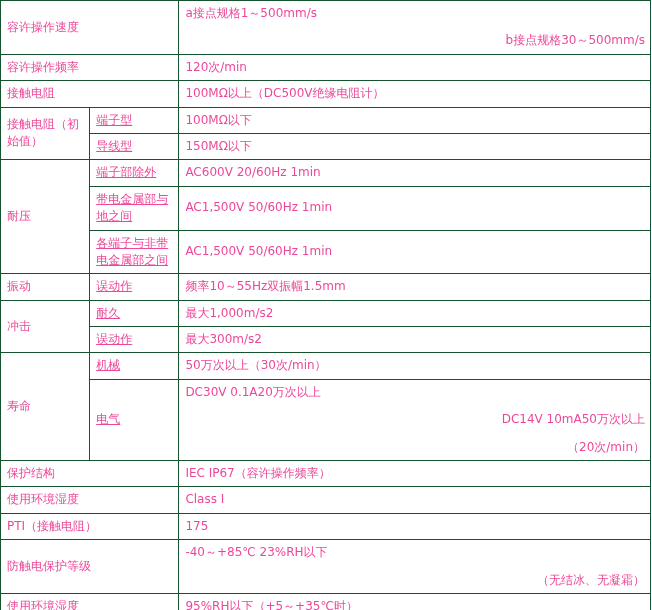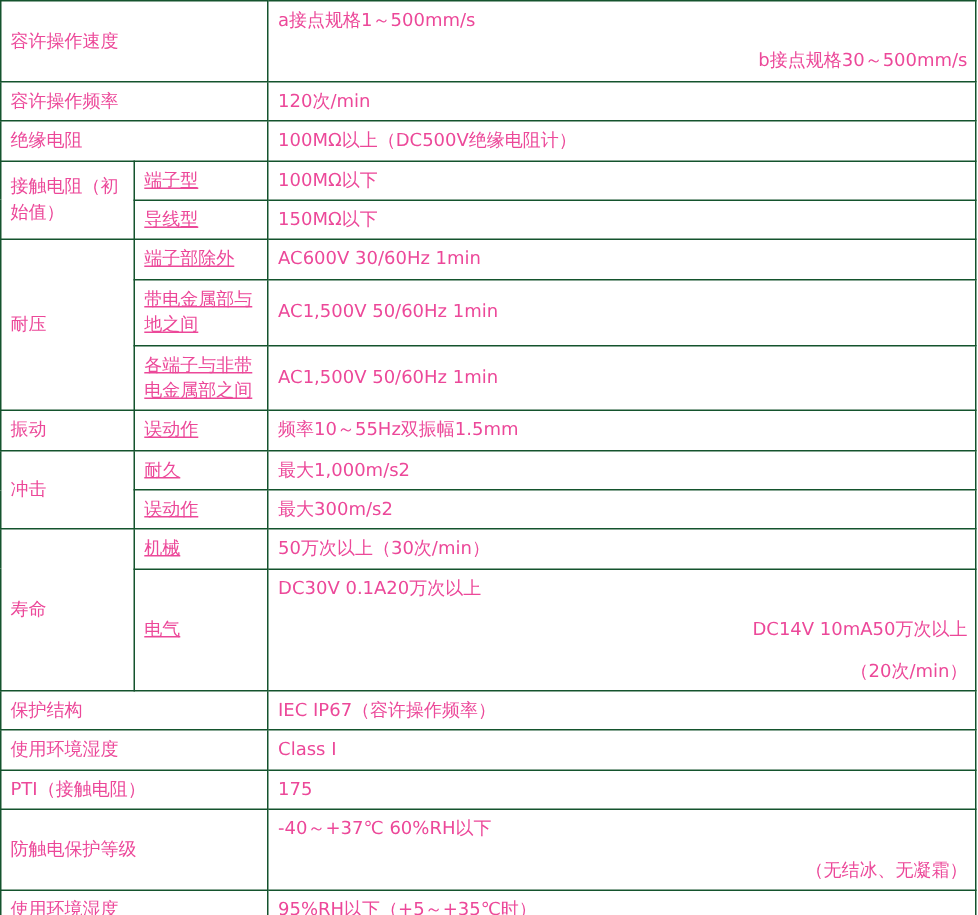--- a/index.html
+++ b/index.html
@@ -54,21 +54,21 @@
             <span class="cellline">b接点规格30～500mm/s</span>
           </td>
         </tr>
         <tr>
           <td class="c1 span12" colspan="2">容许操作频率</td>
           <td class="c3">
             <span class="cellline">120次/min</span>
           </td>
         </tr>
         <tr>
-          <td class="c1 span12" colspan="2">绝缘电阻</td>
+          <td class="c1 span12" colspan="2">接触电阻</td>
           <td class="c3">
             <span class="cellline">100MΩ以上（DC500V绝缘电阻计）</span>
           </td>
         </tr>
         <tr>
           <td class="c1" rowspan="2">接触电阻（初始值）</td>
           <td class="c2">端子型</td>
           <td class="c3">
             <span class="cellline">100MΩ以下</span>
           </td>
@@ -76,21 +76,21 @@
         <tr>
           <td class="c2">导线型</td>
           <td class="c3">
             <span class="cellline">150MΩ以下</span>
           </td>
         </tr>
         <tr>
           <td class="c1" rowspan="3">耐压</td>
           <td class="c2">端子部除外</td>
           <td class="c3">
-            <span class="cellline">AC600V 30/60Hz 1min</span>
+            <span class="cellline">AC600V 20/60Hz 1min</span>
           </td>
         </tr>
         <tr>
           <td class="c2">带电金属部与地之间</td>
           <td class="c3">
             <span class="cellline">AC1,500V 50/60Hz 1min</span>
           </td>
         </tr>
         <tr>
           <td class="c2">各端子与非带电金属部之间</td>
@@ -147,21 +147,21 @@
         </tr>
         <tr>
           <td class="c1 span12" colspan="2">PTI（接触电阻）</td>
           <td class="c3">
             <span class="cellline">175</span>
           </td>
         </tr>
         <tr>
           <td class="c1 span12" colspan="2">防触电保护等级</td>
           <td class="c3 tall">
-            <span class="cellline">-40～+37℃ 60%RH以下</span>
+            <span class="cellline">-40～+85℃ 23%RH以下</span>
             <span class="cellline">（无结冰、无凝霜）</span>
           </td>
         </tr>
         <tr>
           <td class="c1 span12" colspan="2">使用环境湿度</td>
           <td class="c3">
             <span class="cellline">95%RH以下（+5～+35℃时）</span>
           </td>
         </tr>
       </tbody>

